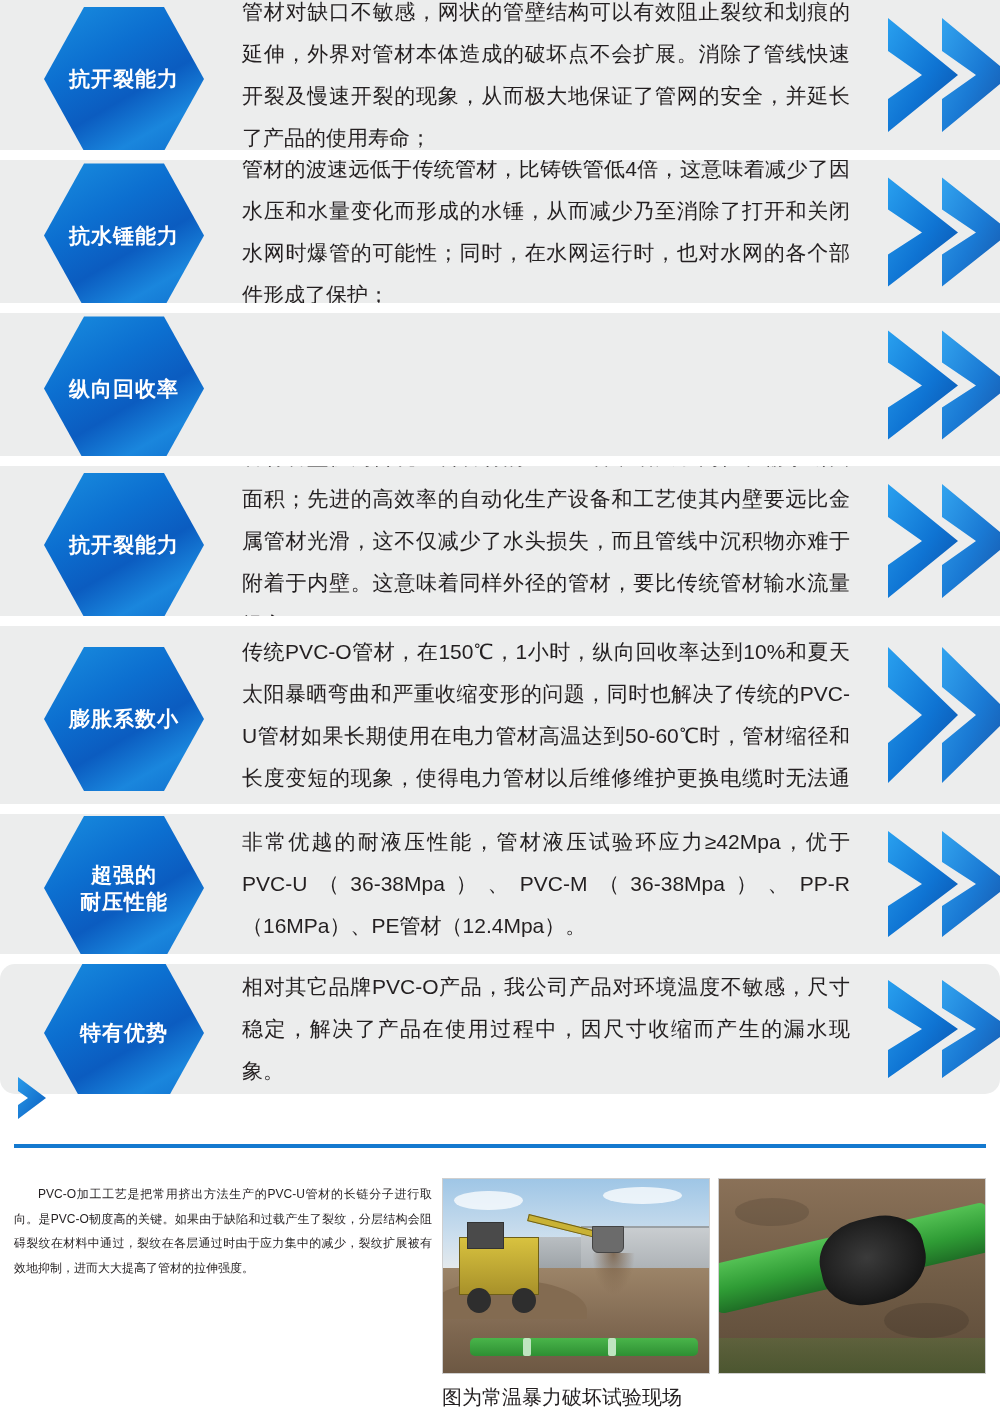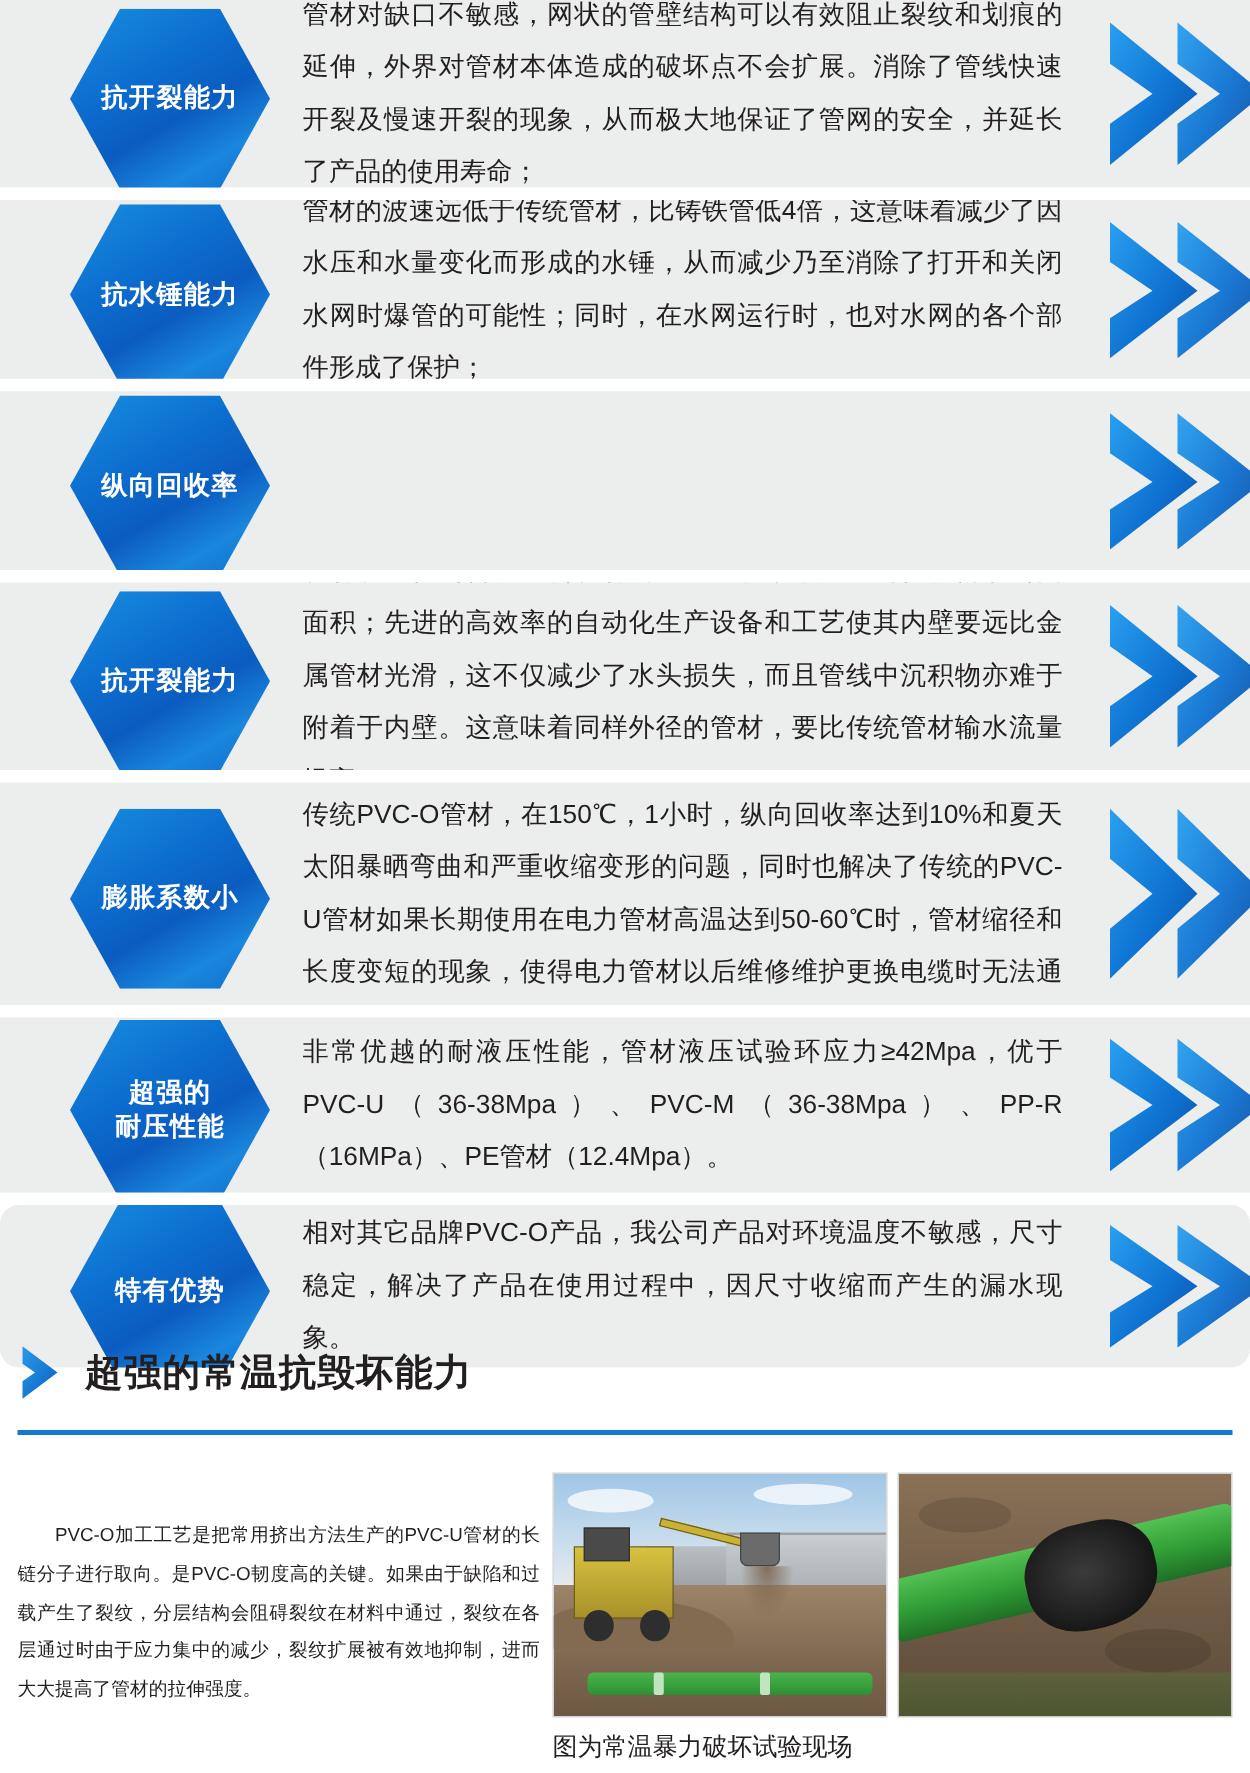--- a/index.html
+++ b/index.html
@@ -26,21 +26,21 @@
   }
   .feature-row {
     position: relative;
     width: 1000px;
     background: #eceded;
     margin-bottom: 10px;
     overflow: hidden;
   }
   .feature-row .hexwrap {
     position: absolute;
-    left: 56px;
+    left: 44px;
     top: 50%;
     transform: translateY(-50%);
     width: 160px;
     height: 142px;
   }
   .hex {
     width: 160px;
     height: 150px;
     position: relative;
     -webkit-clip-path: polygon(25% 2%, 75% 2%, 100% 50%, 75% 98%, 25% 98%, 0% 50%);
@@ -117,25 +117,24 @@
     position: absolute;
     left: 0;
     top: 1170px;
     width: 1000px;
   }
   .bottom-text {
     position: absolute;
     left: 14px;
     top: 12px;
     width: 418px;
-    font-size: 15px;
+    font-size: 12px;
     line-height: 2.05;
     color: #231f20;
     text-align: justify;
-    margin-top: 32px;
   }
   .bottom-text .indent { text-indent: 2em; display: block; }
 
   .photos {
     position: absolute;
     left: 442px;
     top: 8px;
     width: 544px;
     height: 196px;
     display: flex;
@@ -404,21 +403,20 @@
     <svg width="40" height="46" viewBox="0 0 40 46">
       <defs>
         <linearGradient id="hgrad" x1="0" y1="0" x2="1" y2="1">
           <stop offset="0%" stop-color="#2a9bea"></stop>
           <stop offset="100%" stop-color="#0a5ec0"></stop>
         </linearGradient>
       </defs>
       <path d="M4 2 L32 23 L4 44 L4 30 L14 23 L4 16 Z" fill="url(#hgrad)"></path>
     </svg>
   </span>
-  <span class="heading-text">超强的常温抗毁坏能力</span>
 </div>
 <div class="divider"></div>
 
 <div class="bottom">
   <div class="bottom-text">
     <span class="indent">PVC-O加工工艺是把常用挤出方法生产的PVC-U管材的长链分子进行取向。是PVC-O韧度高的关键。如果由于缺陷和过载产生了裂纹，分层结构会阻碍裂纹在材料中通过，裂纹在各层通过时由于应力集中的减少，裂纹扩展被有效地抑制，进而大大提高了管材的拉伸强度。</span>
   </div>
 
   <div class="photos">
     <div class="photo">

